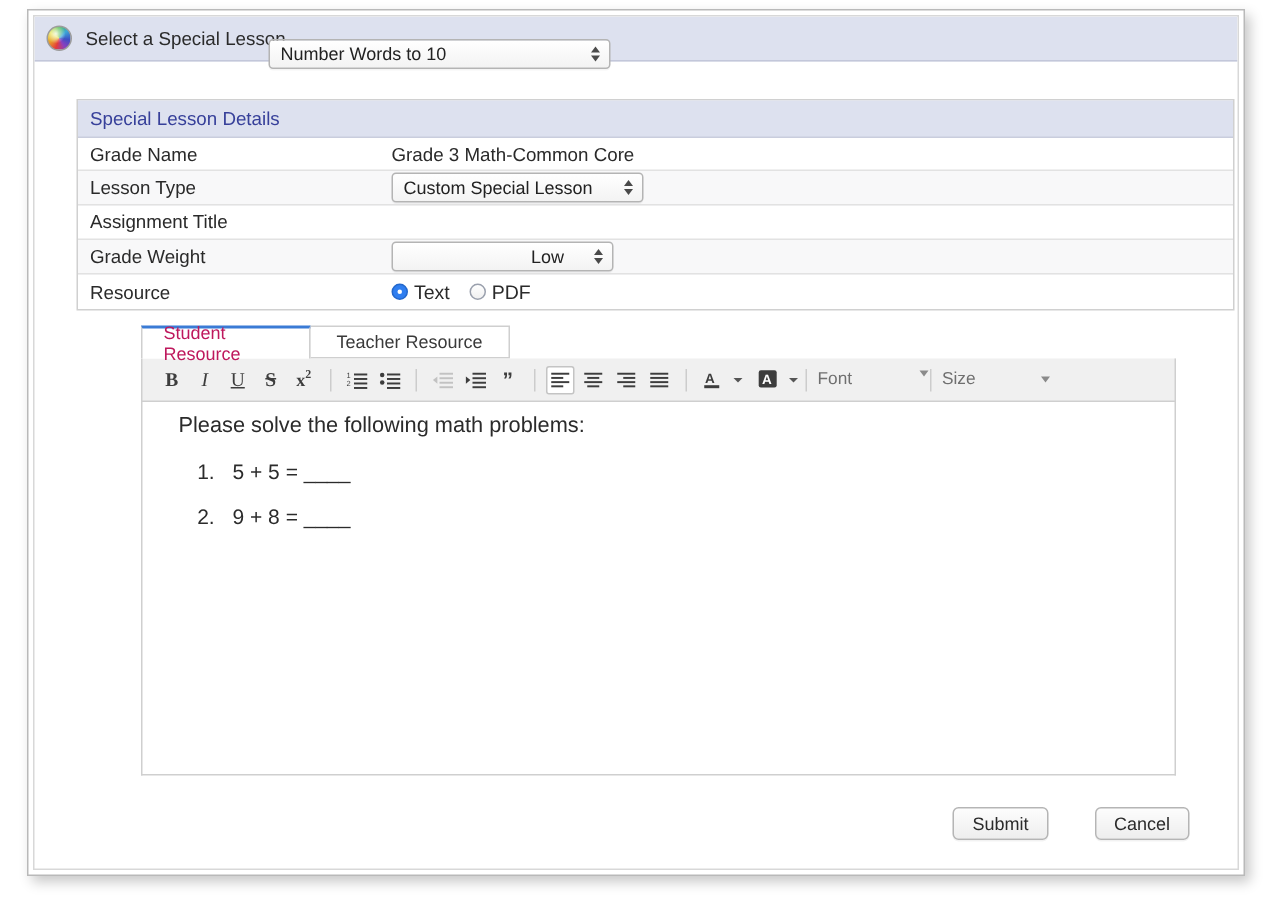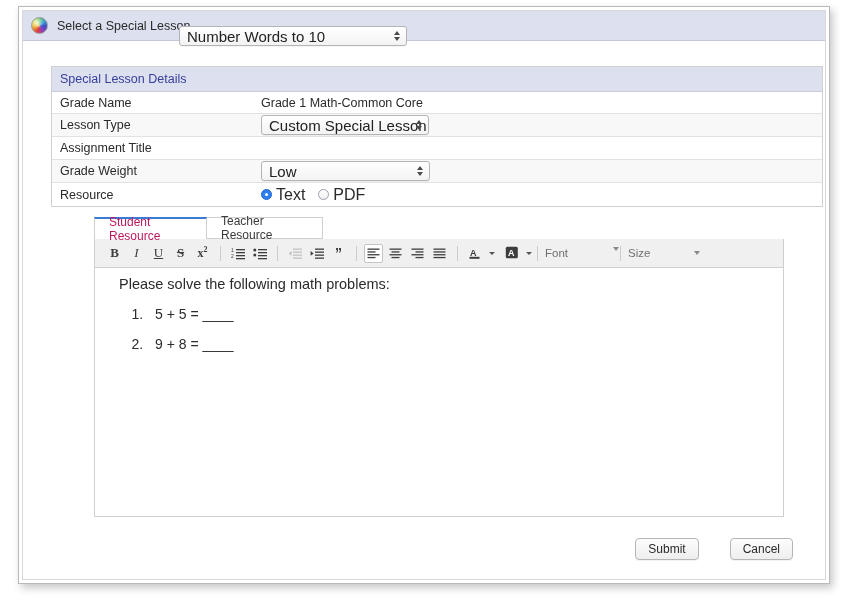--- a/index.html
+++ b/index.html
@@ -71,21 +71,21 @@
   .mac-select {
     position: relative;
     background: linear-gradient(#ffffff, #f3f3f3);
     border: 1px solid #b4b4b4;
     border-radius: 3px;
     height: 20px;
     box-sizing: border-box;
     display: flex;
     align-items: center;
     padding: 0 32px 0 7px;
-    font-size: 15px;
+    font-size: 12px;
     color: #222;
     white-space: nowrap;
     box-shadow: 0 1px 0 rgba(0,0,0,0.04);
   }
   .mac-select .arrows {
     position: absolute;
     right: 6px;
     top: 50%;
     transform: translateY(-50%);
     display: flex;
@@ -162,25 +162,25 @@
     border-radius: 2px;
     font-size: 11.5px;
     color: #3a3a3a;
     padding: 0 4px;
     box-sizing: border-box;
     font-family: "Liberation Sans", sans-serif;
     outline: none;
     line-height: 15px;
   }
   .sel-lesson-type { width: 168px; }
-  .sel-grade-weight { width: 169px; }
+  .sel-grade-weight { width: 148px; justify-content: flex-end; }
 
   
   .radio-group { display: flex; align-items: center; gap: 13px; }
-  .radio-item { display: flex; align-items: center; gap: 4px; font-size: 16px; color: #2a2a2a; }
+  .radio-item { display: flex; align-items: center; gap: 4px; font-size: 13px; color: #2a2a2a; }
   .radio-dot {
     width: 11px; height: 11px;
     border-radius: 50%;
     border: 1px solid #9aa0ad;
     background: linear-gradient(#ffffff,#f0f0f0);
     box-sizing: border-box;
     position: relative;
     flex: 0 0 auto;
   }
   .radio-dot.checked {
@@ -232,21 +232,21 @@
     z-index: 3;
   }
   .tab.inactive {
     background: #ffffff;
     color: #3a3a3a;
     border: 1px solid #cfcfcf;
     border-bottom: 1px solid #cfcfcf;
     margin-left: -1px;
   }
   #tab-w1 { width: 113px; }
-  #tab-w2 { width: 117px; }
+  #tab-w2 { width: 134px; }
 
   #toolbar {
     height: 29px;
     background: #f0f0f0;
     border: 1px solid #cfcfcf;
     border-top: none;
     display: flex;
     align-items: center;
     padding-left: 10px;
     box-sizing: border-box;
@@ -383,21 +383,21 @@
         <span class="up"></span>
           <span class="dn"></span>
       </span>
     </div>
 
     <div id="details-panel">
       <div id="details-header">Special Lesson Details</div>
 
       <div class="detail-row row-h">
         <div class="detail-label">Grade Name</div>
-        <div class="detail-value">Grade 1 Math-Common Core</div>
+        <div class="detail-value">Grade 3 Math-Common Core</div>
       </div>
 
       <div class="detail-row row-h-tall alt">
         <div class="detail-label">Lesson Type</div>
         <div class="detail-value">
           <div class="mac-select sel-lesson-type">
             <span>Custom Special Lesson</span>
             <span class="arrows">
               <span class="up"></span>
                 <span class="dn"></span>

